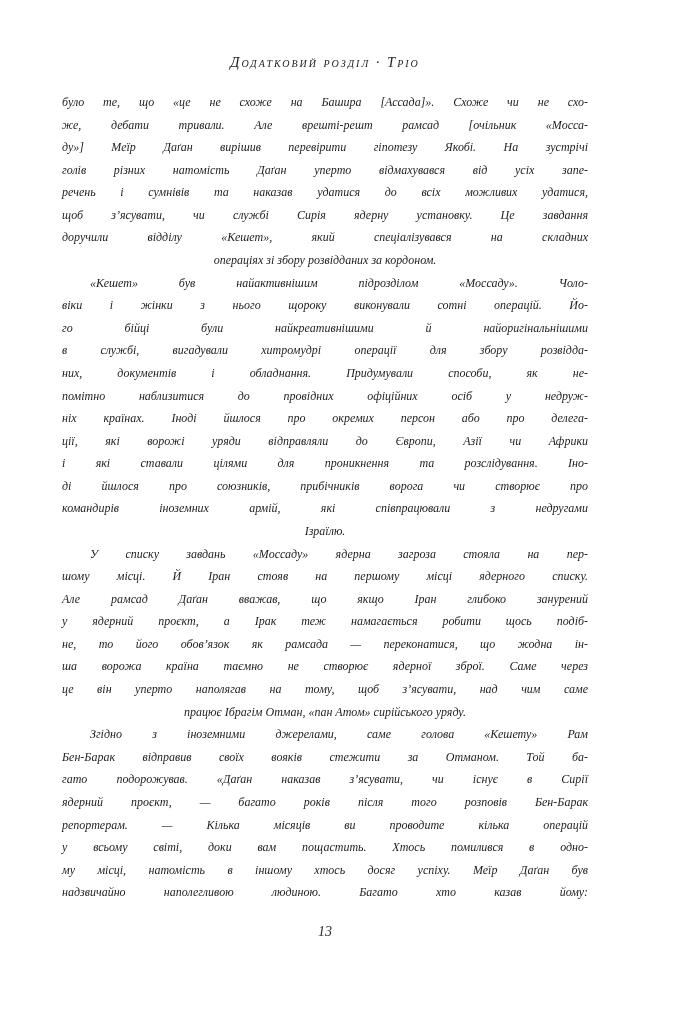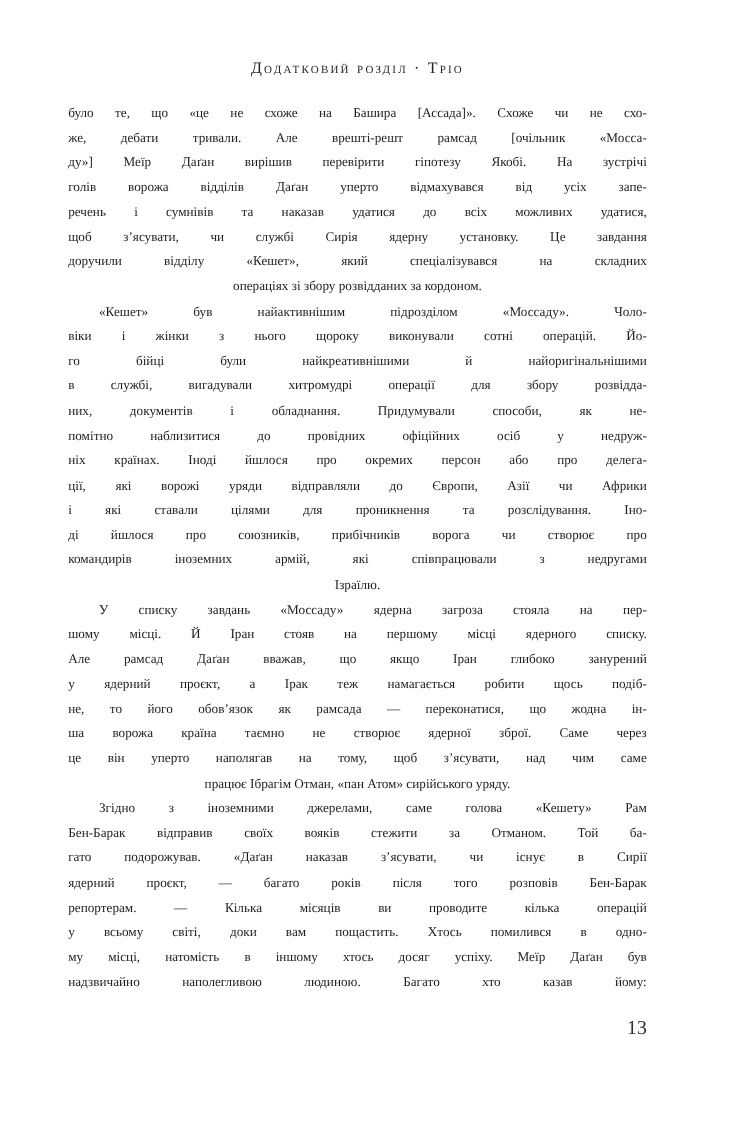--- a/index.html
+++ b/index.html
@@ -7,20 +7,21 @@
     padding: 0;
     background: #ffffff;
   }
   .page {
     position: relative;
     width: 590px;
     height: 1024px;
     background: #ffffff;
     font-family: "Liberation Serif", "DejaVu Serif", serif;
     overflow: hidden;
+    font-style: italic;
   }
   .running-head {
     position: absolute;
     top: 54px;
     left: 62px;
     width: 526px;
     text-align: center;
     font-size: 14.5px;
     font-variant: small-caps;
     letter-spacing: 2px;
@@ -49,37 +50,37 @@
     text-align-last: justify;
   }
   .line.indent {
     padding-left: 28px;
   }
   .folio {
     position: absolute;
     top: 924px;
     left: 62px;
     width: 526px;
-    text-align: right;
-    font-size: 18px;
+    text-align: center;
+    font-size: 14px;
     color: #2e2e2e;
   }
 </style>
 </head>
 <body>
 
 <div class="page">
   <div class="running-head">Додатковий розділ · Тріо</div>
 
   <div class="text-block">
       <div class="para">
         <div class="line just">було те, що «це не схоже на Башира [Ассада]». Схоже чи не схо-</div>
         <div class="line just">же, дебати тривали. Але врешті-решт рамсад [очільник «Мосса-</div>
         <div class="line just">ду»] Меїр Даґан вирішив перевірити гіпотезу Якобі. На зустрічі</div>
-        <div class="line just">голів ворожа відділів Даґан уперто відмахувався від усіх запе-</div>
+        <div class="line just">голів різних натомість Даґан уперто відмахувався від усіх запе-</div>
         <div class="line just">речень і сумнівів та наказав удатися до всіх можливих удатися,</div>
         <div class="line just">щоб з’ясувати, чи службі Сирія ядерну установку. Це завдання</div>
         <div class="line just">доручили відділу «Кешет», який спеціалізувався на складних</div>
         <div class="line">операціях зі збору розвідданих за кордоном.</div>
       </div>
       <div class="para">
         <div class="line just indent">«Кешет» був найактивнішим підрозділом «Моссаду». Чоло-</div>
         <div class="line just">віки і жінки з нього щороку виконували сотні операцій. Йо-</div>
         <div class="line just">го бійці були найкреативнішими й найоригінальнішими</div>
         <div class="line just">в службі, вигадували хитромудрі операції для збору розвідда-</div>

